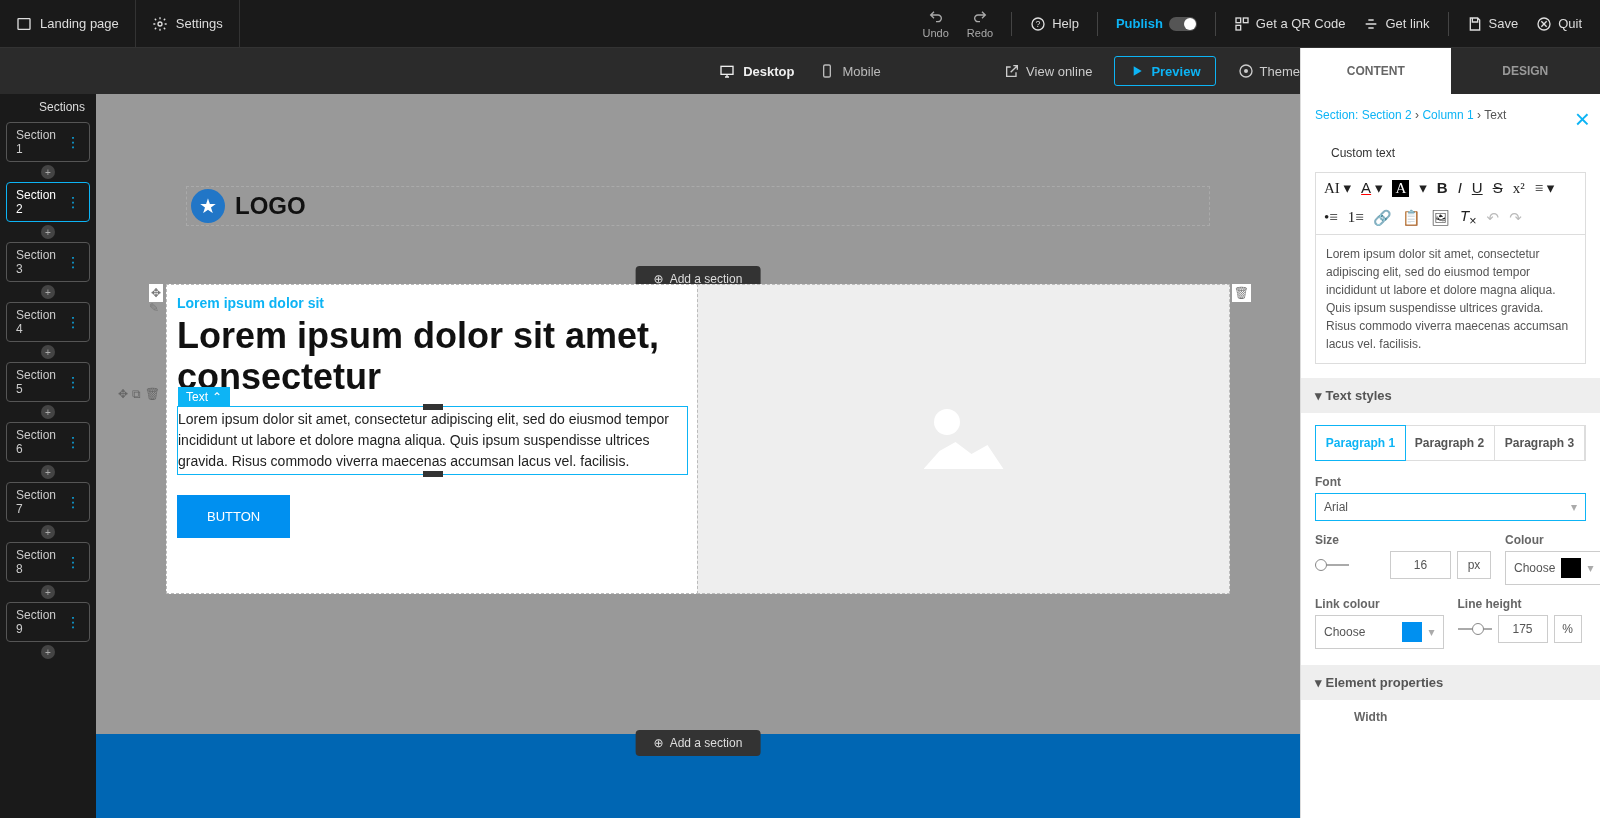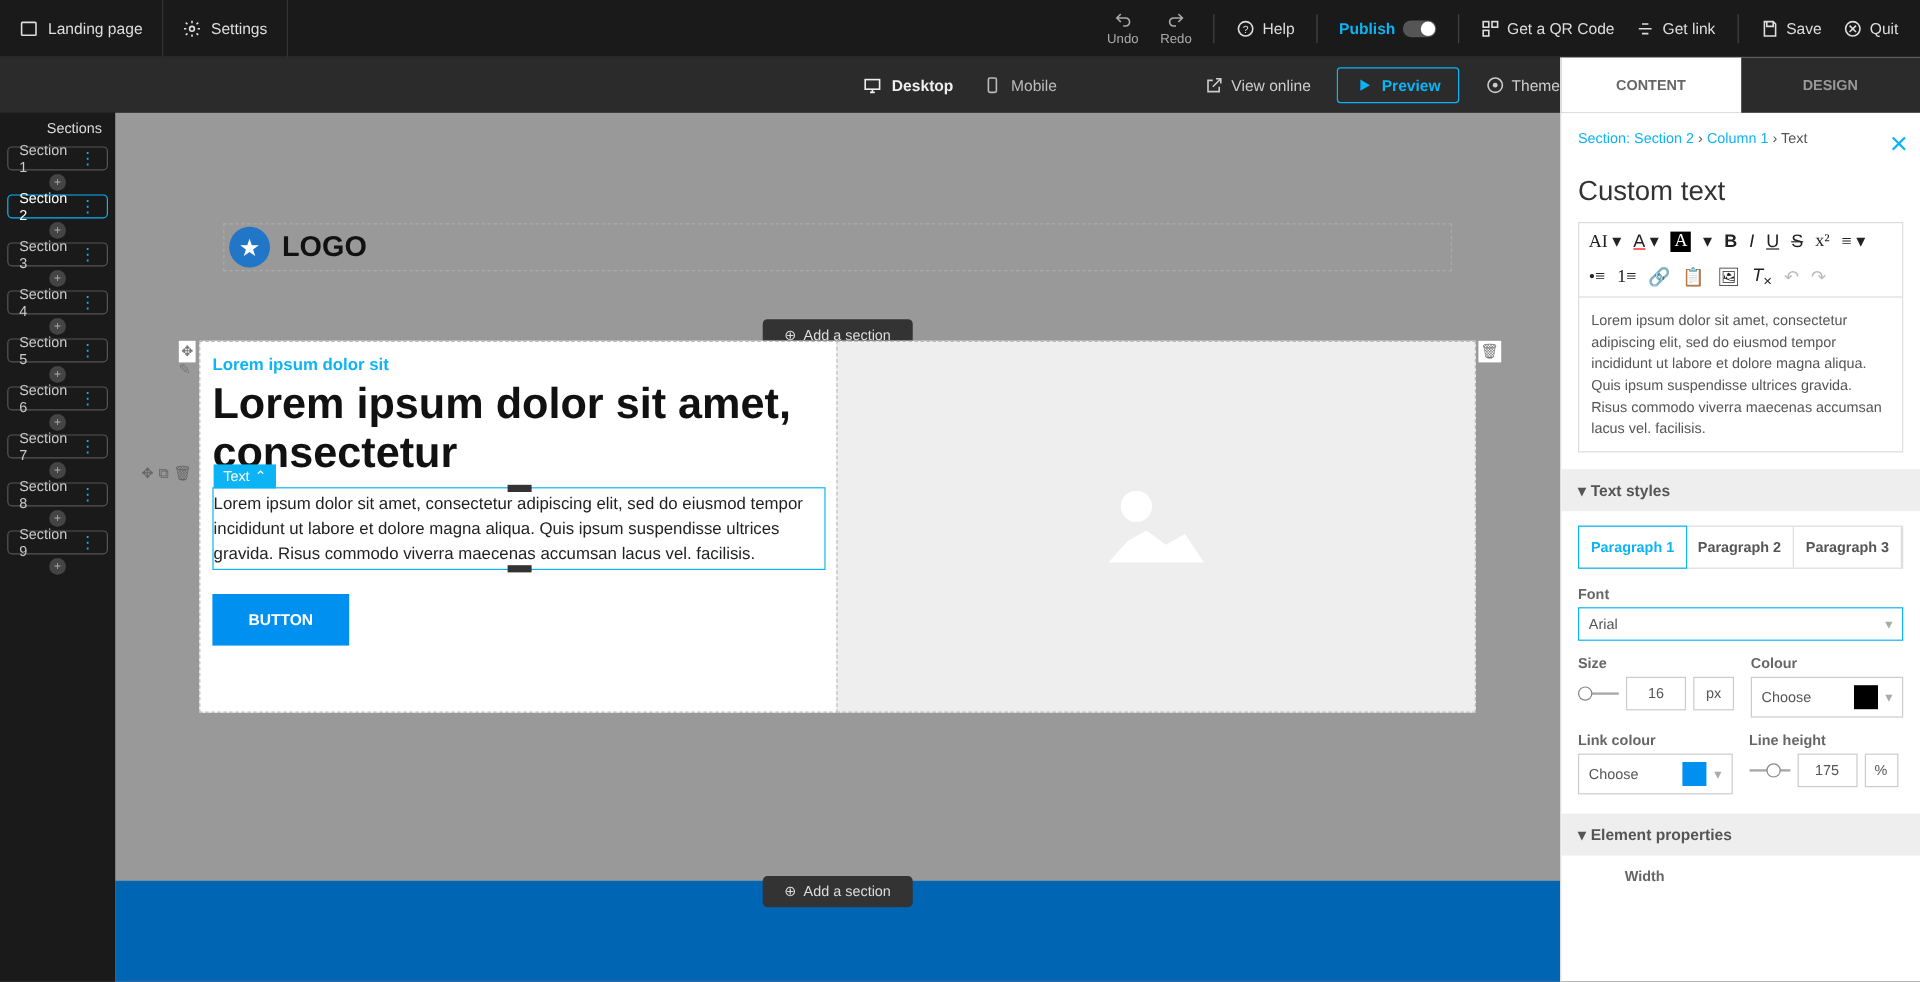--- a/index.html
+++ b/index.html
@@ -21,21 +21,21 @@
 .device-switch { display:flex; gap:24px; }
 .device-btn { display:flex; align-items:center; gap:8px; color:#bbb; cursor:pointer; }
 .device-btn.active { color:#eee; font-weight:bold; }
 .right-tools { position:absolute; right:300px; display:flex; align-items:center; gap:22px; }
 .preview-btn { border:1px solid #0db4f5; color:#0db4f5; padding:6px 14px; border-radius:3px; display:flex; align-items:flex-end; gap:6px; font-weight:bold; }
 .tool-link { display:flex; align-items:center; gap:6px; color:#ccc; cursor:pointer; }
 
 
 .left-panel { position:absolute; left:0; top:94px; width:96px; bottom:0; background:#1a1a1a; padding-top:6px; }
 .sections-title { text-align:center; font-size:12px; color:#ddd; margin-bottom:8px;margin-left:28px; }
-.section-item { margin:3px 6px; border:1px solid #555; border-radius:4px; height:20px; display:flex; align-items:center; padding:0 9px; justify-content:center; color:#ccc; font-size:12px; cursor:pointer; }
+.section-item { margin:3px 6px; border:1px solid #555; border-radius:4px; height:40px; display:flex; align-items:center; padding:0 9px; justify-content:center; color:#ccc; font-size:12px; cursor:pointer; }
 .section-item.active { border-color:#0db4f5; color:#fff; }
 .section-add { width:14px; height:14px; border-radius:50%; background:#444; color:#aaa; margin:2px auto; font-size:10px; display:flex; align-items:center; justify-content:center; cursor:pointer; }
 .dots { color:#0db4f5; font-size:14px; }
 
 
 .canvas-wrap { position:absolute; left:96px; right:300px; top:94px; bottom:0; }
 .canvas-gray { position:absolute; inset:0; background:#999; }
 .logo-row { position:absolute; left:90px; right:90px; top:92px; height:40px; border:1px dashed #aaa; display:flex; align-items:center; padding-left:4px; gap:10px; }
 .logo-circle { width:34px; height:34px; background:#2176c7; border-radius:50%; display:flex; align-items:center; justify-content:center; color:#fff; font-size:20px; }
 .add-section-pill { position:absolute; left:50%; transform:translateX(-50%); background:#333; color:#ddd; padding:6px 18px; border-radius:4px; font-size:12px; display:flex; align-items:center; gap:6px; cursor:pointer; }
@@ -45,38 +45,38 @@
 .col-right { background:#eee; display:flex; align-items:center; justify-content:center; }
 .img-placeholder { width:80px; height:60px; position:relative; }
 .img-placeholder::before { content:''; position:absolute; left:10px; top:0; width:26px; height:26px; background:#fff; border-radius:50%; }
 .img-placeholder::after { content:''; position:absolute; bottom:0; left:0; right:0; height:30px; background:#fff; clip-path: polygon(20% 40%, 40% 10%, 60% 50%, 80% 20%, 100% 100%, 0 100%); }
 .eyebrow { color:#0db4f5; font-size:14px; font-weight:bold; }
 .headline { color:#111; font-size:36px; font-weight:800; line-height:1.15; margin-top:4px; }
 .text-block { border:1px solid #0db4f5; position:relative; margin-top:8px; padding:2px 0; }
 .text-label { position:absolute; top:-20px; left:0; height:20px; background:#0db4f5; color:#fff; font-size:12px; padding:2px 8px; display:flex; align-items:center; gap:4px; }
 .text-label-icons { position:absolute; top:-20px; left:-60px; display:flex; gap:4px; color:#666; font-size:12px; }
 .para { color:#222; line-height:1.5; font-size:14px; }
-.cta-btn { background:#0090f0; color:#fff; font-weight:bold; padding:14px 30px; margin-top:20px; display:inline-block; }
+.cta-btn { background:#0090f0; color:#fff; font-weight:normal; padding:14px 30px; margin-top:20px; display:inline-block; }
 .move-handle { position:absolute; top:-1px; left:-18px; color:#777; background:#fff; padding:2px; font-size:12px; }
 .trash-handle { position:absolute; top:-1px; right:-22px; color:#777; background:#fff; padding:2px; font-size:12px; }
 .blue-footer { position:absolute; left:0; right:0; bottom:0; height:84px; background:#0066b3; }
 .add-sec-top { top:172px; }
 .add-sec-bot { bottom:62px; }
 .resize-h { position:absolute; width:20px; height:6px; background:#333; left:50%; transform:translateX(-50%); }
 
 
 .right-panel { position:absolute; right:0; top:48px; width:300px; bottom:0; background:#fff; border-left:1px solid #ddd; display:flex; flex-direction:column; }
 .rp-tabs { height:46px; display:flex; background:#2b2b2b; }
 .rp-tab { flex:1; display:flex; align-items:center; justify-content:center; color:#999; font-size:12px; font-weight:bold; cursor:pointer; }
 .rp-tab.active { background:#fff; color:#666; }
 .rp-body { flex:1; overflow:auto; padding:14px 14px 0; color:#555; font-size:12px; }
 .breadcrumb { font-size:12px; margin-bottom:24px; }
 .breadcrumb a { color:#0db4f5; text-decoration:none; }
 .close-x { position:absolute; right:10px; top:56px; color:#0db4f5; font-size:26px; cursor:pointer; font-weight:200; }
-.panel-title { font-size:23px; color:#333; margin-bottom:12px; }
+.panel-title { font-size:12px; color:#333; margin-bottom:12px;margin-left:16px; }
 .rte-bar { border:1px solid #ddd; padding:6px 8px; display:flex; flex-wrap:wrap; gap:10px; align-items:center; }
 .rte-bar span { cursor:pointer; color:#222; font-size:15px; font-family: Georgia, serif; }
 .rte-content { border:1px solid #ddd; border-top:none; padding:10px; line-height:1.5; color:#555; margin-bottom:14px; min-height:90px; }
 .accordion-head { background:#eee; margin:0 -14px; padding:10px 14px; font-size:13px; color:#555; font-weight:bold; display:flex; align-items:center; gap:4px; }
 .para-tabs { display:flex; border:1px solid #ddd; margin-top:12px; }
 .para-tab { flex:1; text-align:center; padding:10px 0; border-right:1px solid #ddd; color:#555; font-weight:bold; cursor:pointer; }
 .para-tab.active { color:#0db4f5; border:1px solid #0db4f5; margin:-1px; }
 .field-row { display:flex; gap:14px; margin-top:12px; }
 .field { flex:1; }
 .field label { display:block; font-size:12px; color:#666; font-weight:bold; margin-bottom:4px; }
@@ -352,21 +352,21 @@
         <span>Arial</span>
         <span style="margin-left:auto;color:#aaa">▾</span>
       </div>
     </div>
 
     <div class="field-row">
       <div class="field">
         <label>Size</label>
         <div style="display:flex;gap:6px;align-items:center;">
           <span class="slider"></span>
-          <div class="input" style="width:50px;justify-content:center;">16</div>
+          <div class="input" style="width:61px;justify-content:center;margin-left:35px;">16</div>
           <div class="input" style="width:34px;justify-content:center;">px</div>
         </div>
       </div>
       <div class="field">
         <label>Colour</label>
         <div class="input">
           <span>Choose</span>
           <span class="swatch" style="margin-left:auto"></span>
           <span style="color:#aaa">▾</span>
         </div>

